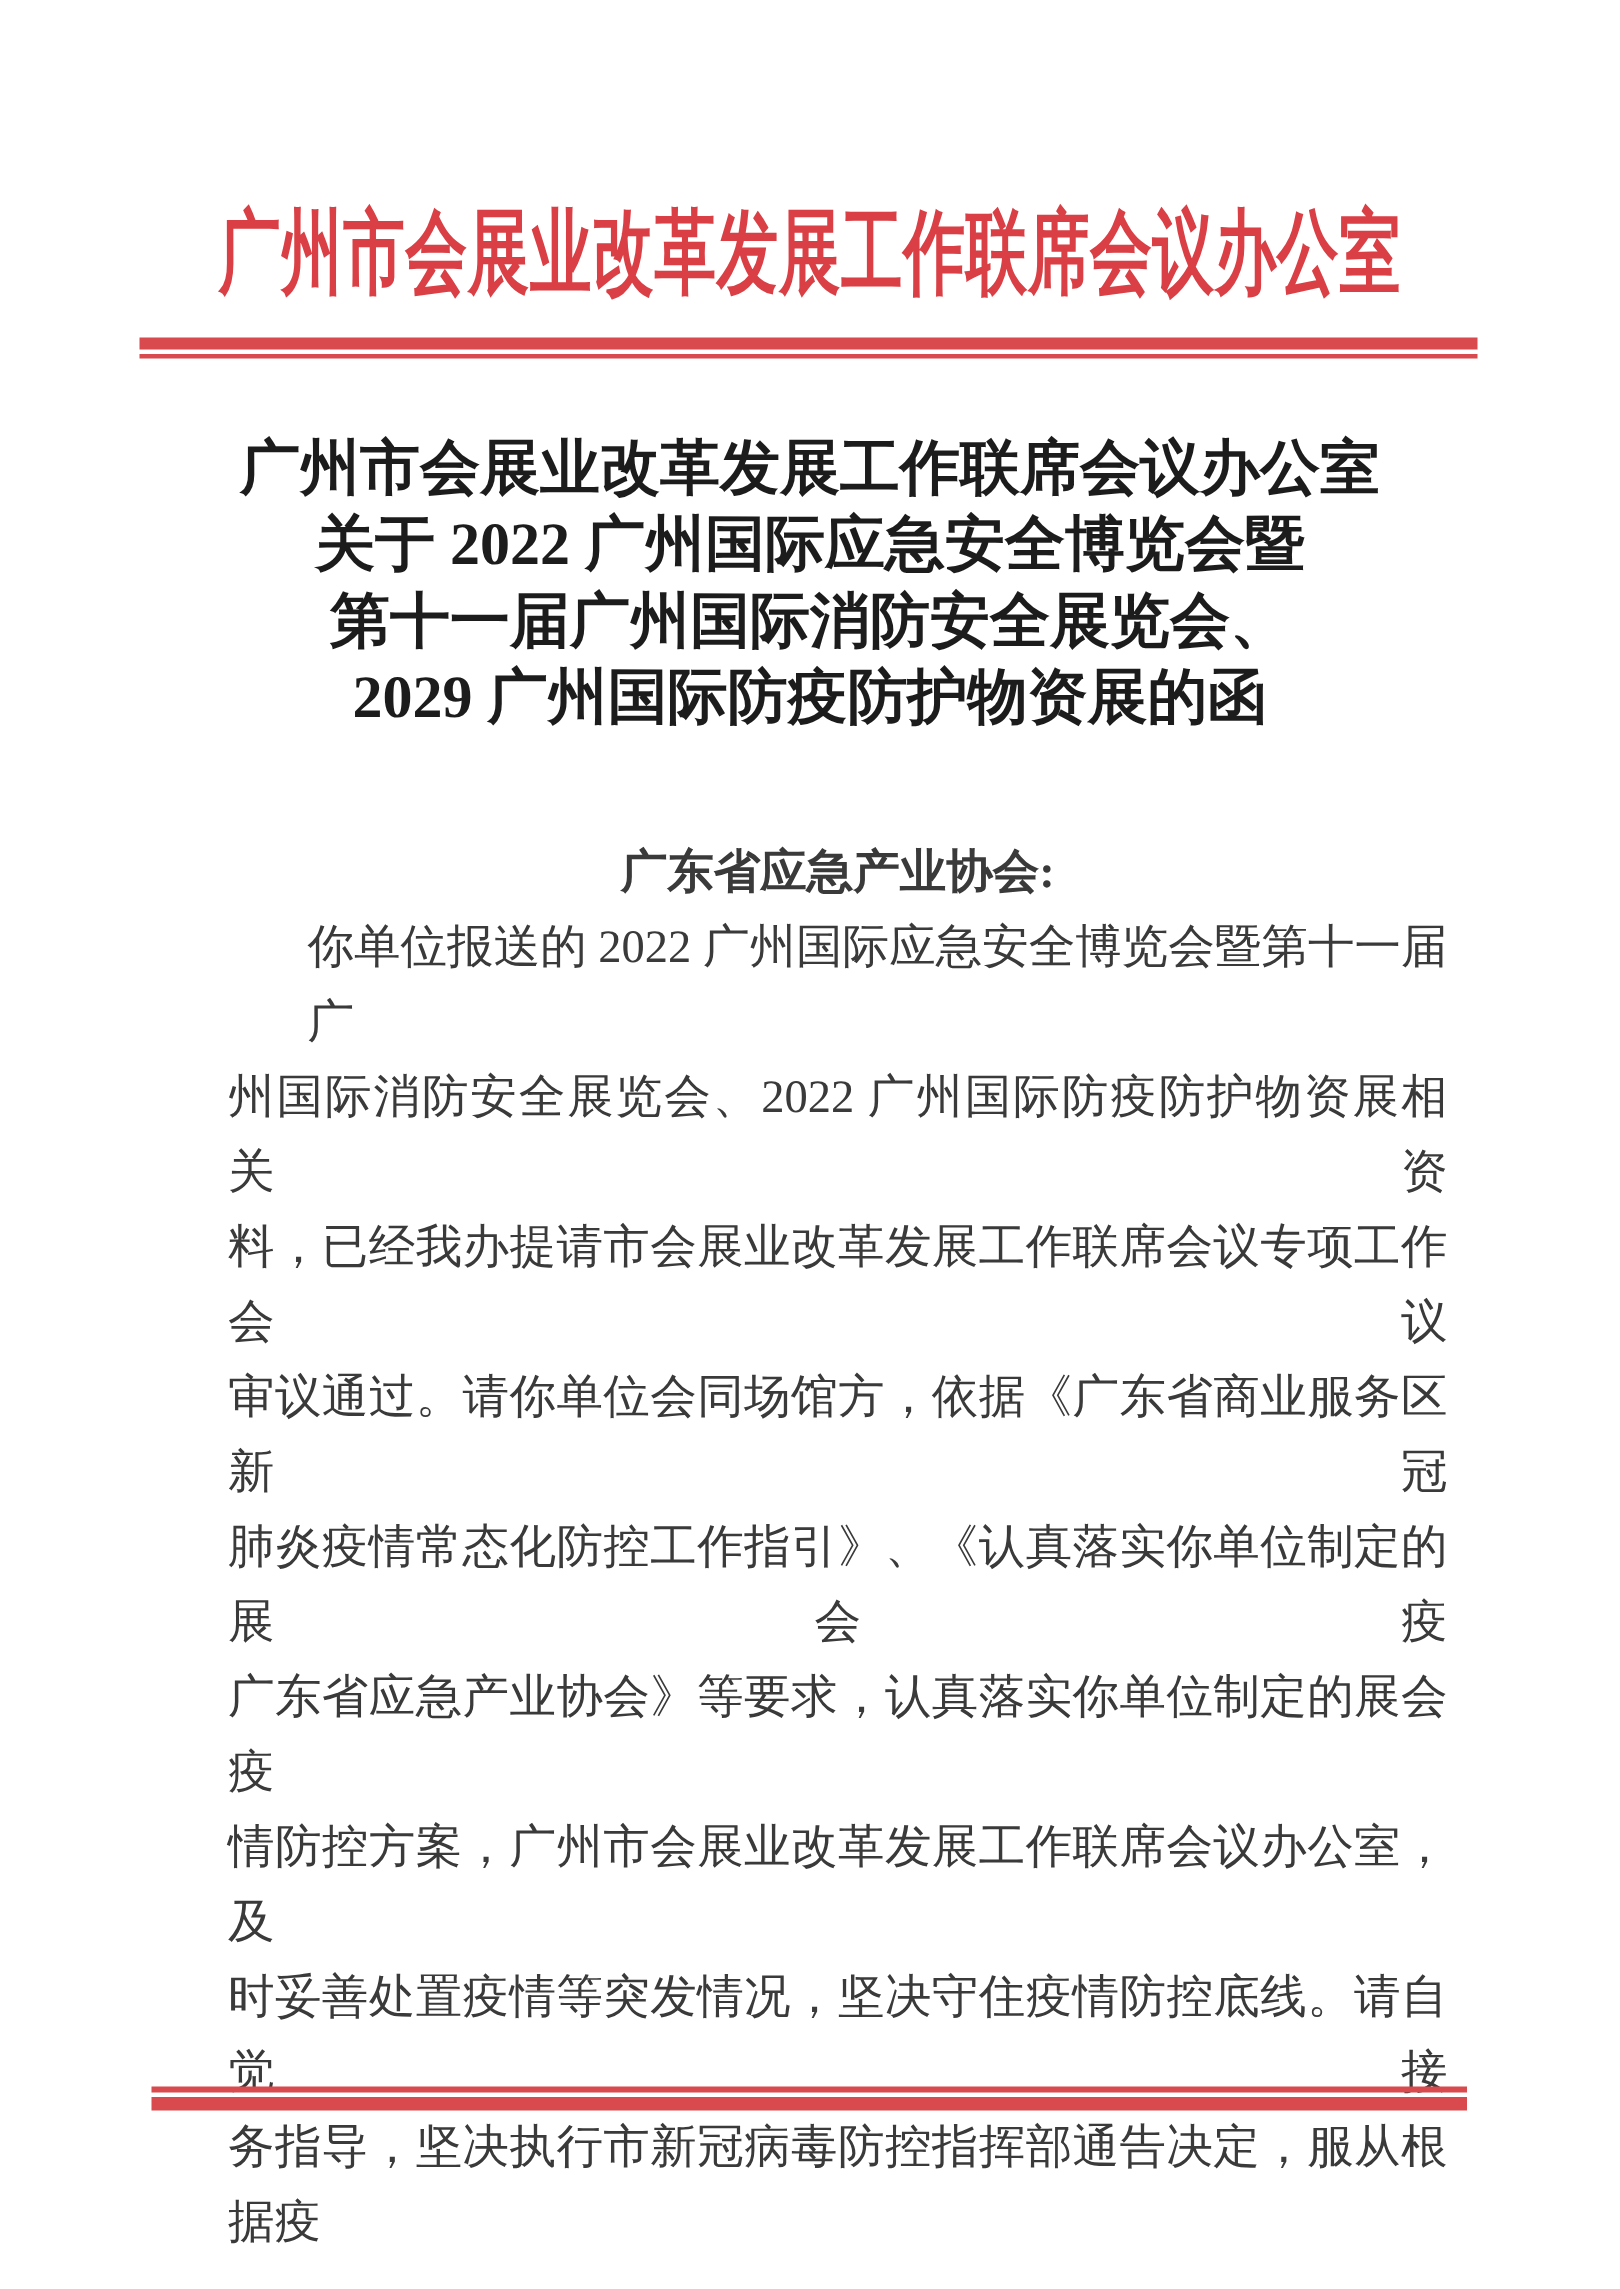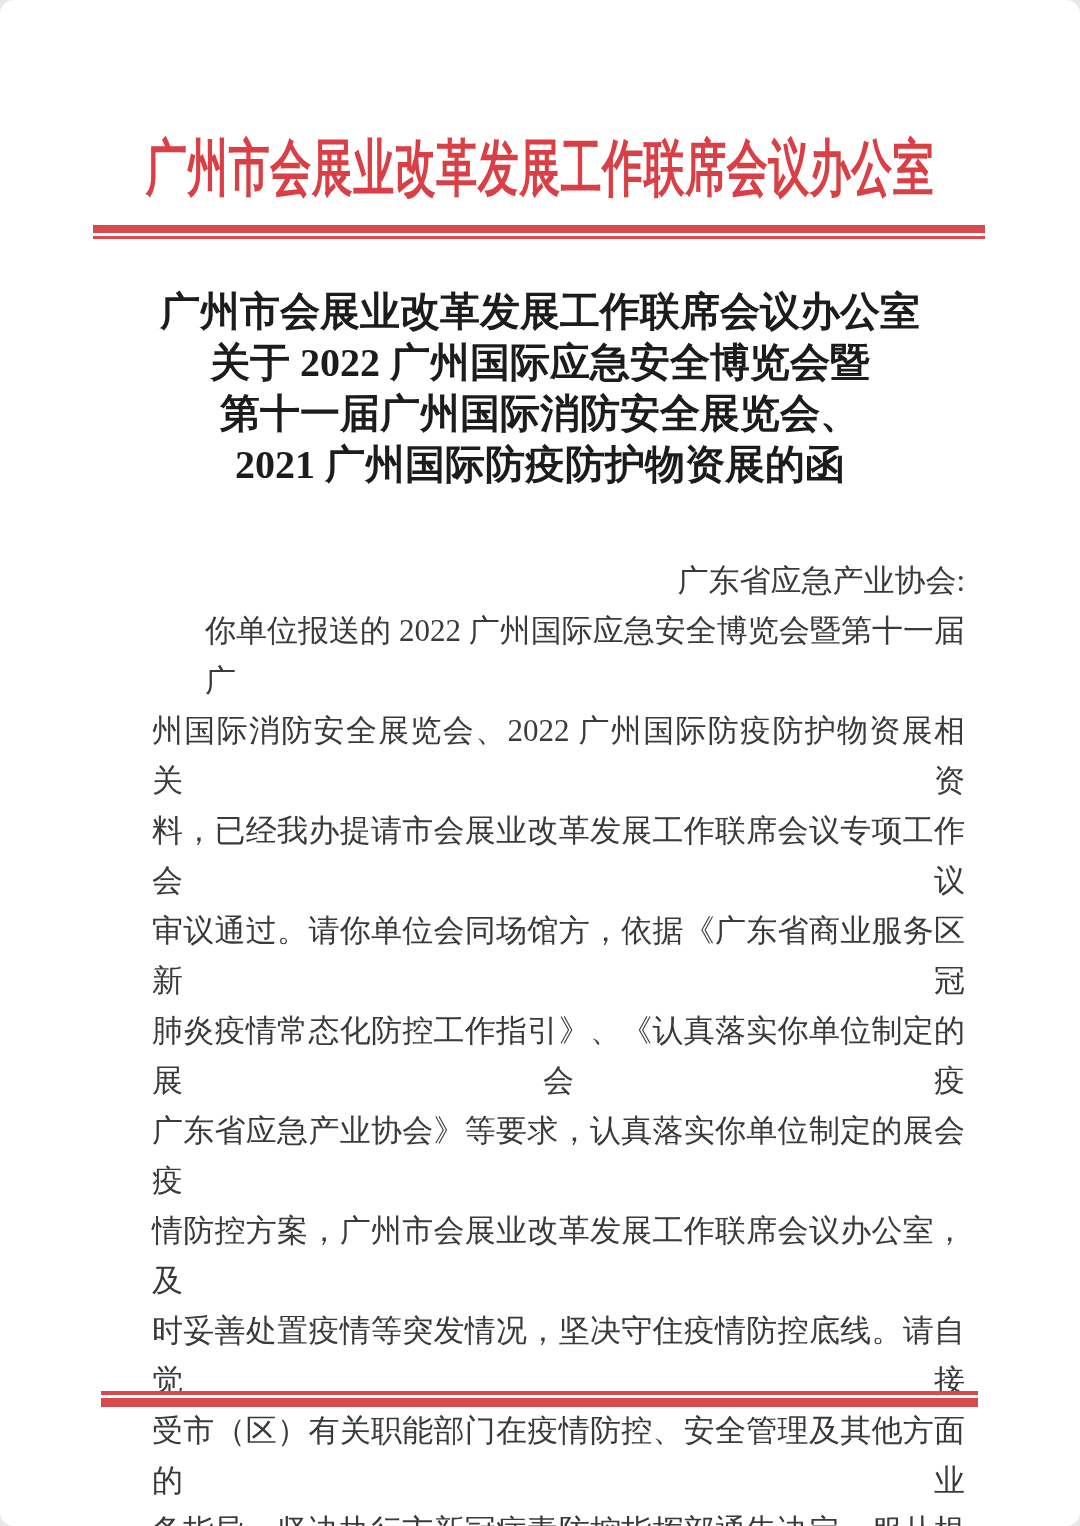--- a/index.html
+++ b/index.html
@@ -5,21 +5,20 @@
   * { margin: 0; padding: 0; box-sizing: border-box; }
   html, body { background: #e8e8e8; }
   .page {
     position: relative;
     width: 1080px;
     height: 1526px;
     margin: 0 auto;
     background: #ffffff;
     overflow: hidden;
     font-family: "Liberation Serif", "DejaVu Serif", serif;
-    border-radius: 14px;
   }
 
   
   .letterhead {
     position: absolute;
     top: 146px;
     left: 0;
     width: 100%;
     height: 66px;
     text-align: center;
@@ -66,22 +65,23 @@
   .letter-body {
     position: absolute;
     top: 556px;
     left: 152px;
     width: 813px;
     font-size: 31px;
     line-height: 50px;
     color: #3a3a3a;
   }
   .salutation {
-    text-align: right;
+    text-align: center;
     white-space: nowrap;
+    font-weight: bold;
   }
   .paragraph .body-line {
     text-align: justify;
     text-align-last: justify;
   }
   .paragraph .body-line:first-child {
     padding-left: 53px;
   }
   .paragraph .body-line:last-child {
     text-align-last: left;
@@ -98,35 +98,34 @@
 
   <div class="rule rule-top">
     <div class="thick"></div>
     <div class="thin"></div>
   </div>
 
   <div class="doc-title">
       <div class="title-line">广州市会展业改革发展工作联席会议办公室</div>
       <div class="title-line">关于 2022 广州国际应急安全博览会暨</div>
       <div class="title-line">第十一届广州国际消防安全展览会、</div>
-      <div class="title-line">2021 广州国际防疫防护物资展的函</div>
+      <div class="title-line">2029 广州国际防疫防护物资展的函</div>
     </div>
 
   <div class="letter-body">
     <div class="salutation">广东省应急产业协会:</div>
     <div class="paragraph">
         <div class="body-line">你单位报送的 2022 广州国际应急安全博览会暨第十一届广</div>
         <div class="body-line">州国际消防安全展览会、2022 广州国际防疫防护物资展相关资</div>
         <div class="body-line">料，已经我办提请市会展业改革发展工作联席会议专项工作会议</div>
         <div class="body-line">审议通过。请你单位会同场馆方，依据《广东省商业服务区新冠</div>
         <div class="body-line">肺炎疫情常态化防控工作指引》、《认真落实你单位制定的展会疫</div>
         <div class="body-line">广东省应急产业协会》等要求，认真落实你单位制定的展会疫</div>
         <div class="body-line">情防控方案，广州市会展业改革发展工作联席会议办公室，及</div>
         <div class="body-line">时妥善处置疫情等突发情况，坚决守住疫情防控底线。请自觉接</div>
-        <div class="body-line">受市（区）有关职能部门在疫情防控、安全管理及其他方面的业</div>
         <div class="body-line">务指导，坚决执行市新冠病毒防控指挥部通告决定，服从根据疫</div>
       </div>
   </div>
 
   <div class="rule rule-bottom">
     <div class="thin"></div>
     <div class="thick"></div>
   </div>
 
 </div>

